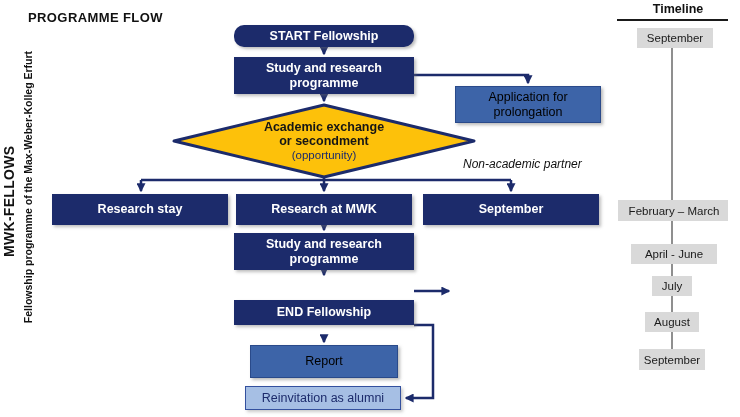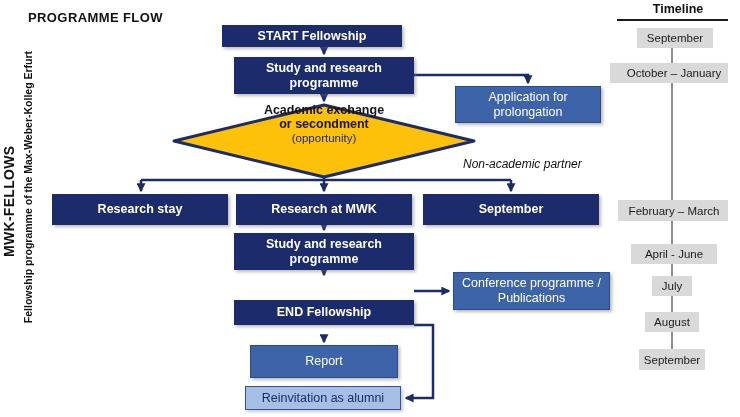--- a/index.html
+++ b/index.html
@@ -25,35 +25,35 @@
   
   .node {
     position:absolute; display:flex; align-items:center; justify-content:center;
     text-align:center; line-height:1.18;
   }
   .navy {
     background:#1c2b6b; color:#fff; font-weight:bold; font-size:12.5px;
     box-shadow:2px 2px 3px rgba(110,110,110,.45);
   }
   .medblue {
-    background:#3d64a8; color:#ffffff; font-size:12.5px;
+    background:#3d64a8; color:#000000; font-size:12.5px;
     border:1px solid #2a4a8a; box-shadow:2px 2px 3px rgba(120,120,120,.5);
   }
   .lightblue {
     background:#a6bfe4; color:#1c2b6b; font-size:12.5px;
     border:1px solid #33509e; box-shadow:2px 2px 3px rgba(140,140,140,.45);
   }
   .branch-label {
     position:absolute; font-style:italic; font-size:12px; color:#111; white-space:nowrap;
   }
   .diamond-wrap { position:absolute; left:171px; top:103px; width:306px; height:76px; }
   .diamond-wrap svg { position:absolute; left:0; top:0; }
   .diamond-text {
     position:absolute; inset:0; display:flex; flex-direction:column;
-    align-items:center; text-align:center; line-height:1.15;
+    align-items:center; justify-content:center; text-align:center; line-height:1.15;
   }
   .diamond-text .b { font-weight:bold; font-size:12.5px; color:#151515; }
   .diamond-text .r { font-size:11.5px; color:#1c2b6b; }
 
   
   .tl-title { position:absolute; left:617px; top:2px; width:122px; text-align:center;
               font-size:12.5px; font-weight:bold; color:#111; }
   .tl-underline { position:absolute; left:617px; top:19px; width:122px; height:2px; background:#1a1a1a; }
   .tl-line { position:absolute; left:671px; top:48px; width:2px; height:302px; background:#8f8f8f; }
   .tl-box {
@@ -89,21 +89,21 @@
       <path d="M511,180 L511,191" marker-end="url(#ah)"></path>
       <path d="M324,225 L324,230" marker-end="url(#ah)"></path>
       <path d="M324,270 L324,275" marker-end="url(#ah)"></path>
       <path d="M414,291 L449,291" marker-end="url(#ah)"></path>
       <path d="M324,304 L324,309" marker-end="url(#ah)"></path>
       <path d="M324,337 L324,342" marker-end="url(#ah)"></path>
       <path d="M414,325 L433,325 L433,398 L406,398" marker-end="url(#ah)"></path>
     </g>
   </svg>
 
-  <div class="node navy" style="left:222px; top:25px; width:180px; height:22px;">START Fellowship</div>
+  <div class="node navy" style="left:234px; top:25px; width:180px; height:22px;border-radius:10px;">START Fellowship</div>
 
   <div class="node navy" style="left:234px; top:57px; width:180px; height:37px; padding:0 24px;">Study and research programme</div>
 
   <div class="diamond-wrap">
     <svg width="306" height="76" viewBox="0 0 306 76">
       <polygon points="153,2 303,38 153,74 3,38" fill="#fdc10a" stroke="#1c2b6b" stroke-width="3" stroke-linejoin="round"></polygon>
     </svg>
     <div class="diamond-text">
       <div class="b">Academic exchange</div>
       <div class="b">or secondment</div>
@@ -121,27 +121,25 @@
 
 
   <div class="node navy" style="left:234px; top:300px; width:180px; height:25px;">END Fellowship</div>
 
   <div class="node medblue" style="left:250px; top:345px; width:148px; height:33px;">Report</div>
 
   <div class="node lightblue" style="left:245px; top:386px; width:156px; height:24px;">Reinvitation as alumni</div>
 
   <div class="node medblue" style="left:455px; top:86px; width:146px; height:37px; padding:0 12px;">Application for prolongation</div>
 
-  <div class="node medblue" style="left:453px; top:272px; width:157px; height:38px; padding:0 6px;">Conference programme / Publications</div>
 
   <div class="tl-title">Timeline</div>
   <div class="tl-underline"></div>
   <div class="tl-line"></div>
 
   <div class="tl-box" style="left:637px; top:28px; width:76px; height:20px;">September</div>
-  <div class="tl-box" style="left:610px; top:63px; width:128px; height:20px;">October – January</div>
   <div class="tl-box" style="left:618px; top:200px; width:112px; height:21px;">February – March</div>
   <div class="tl-box" style="left:631px; top:244px; width:86px; height:20px;">April - June</div>
   <div class="tl-box" style="left:652px; top:276px; width:40px; height:20px;">July</div>
   <div class="tl-box" style="left:645px; top:312px; width:54px; height:20px;">August</div>
   <div class="tl-box" style="left:639px; top:349px; width:66px; height:21px;">September</div>
 
 </div>
 
 </body></html>

